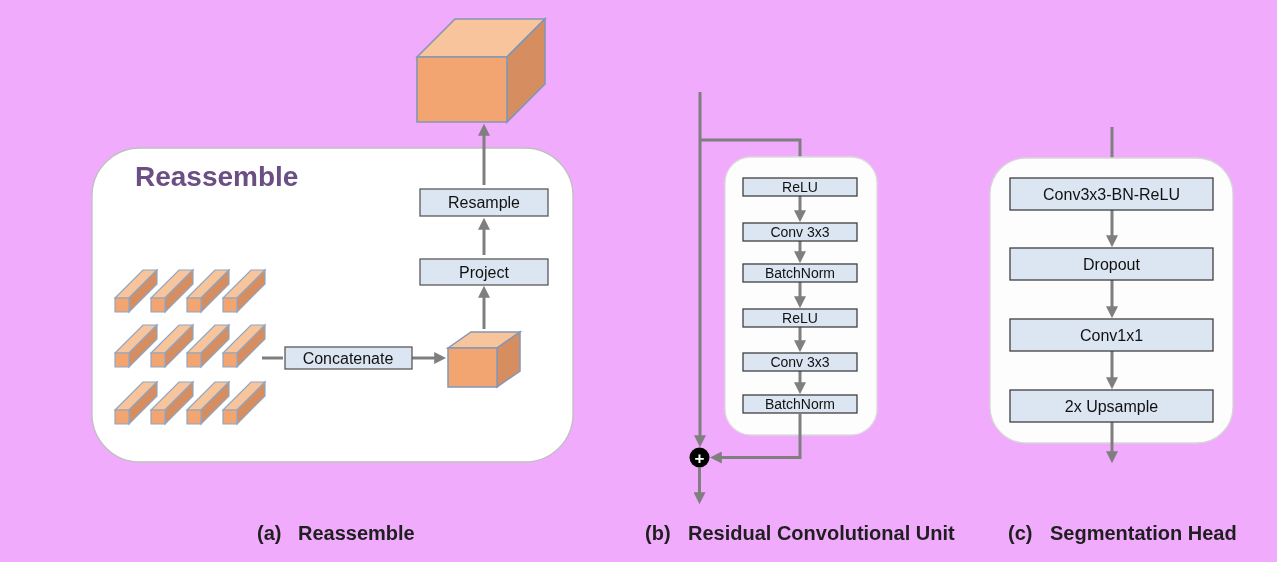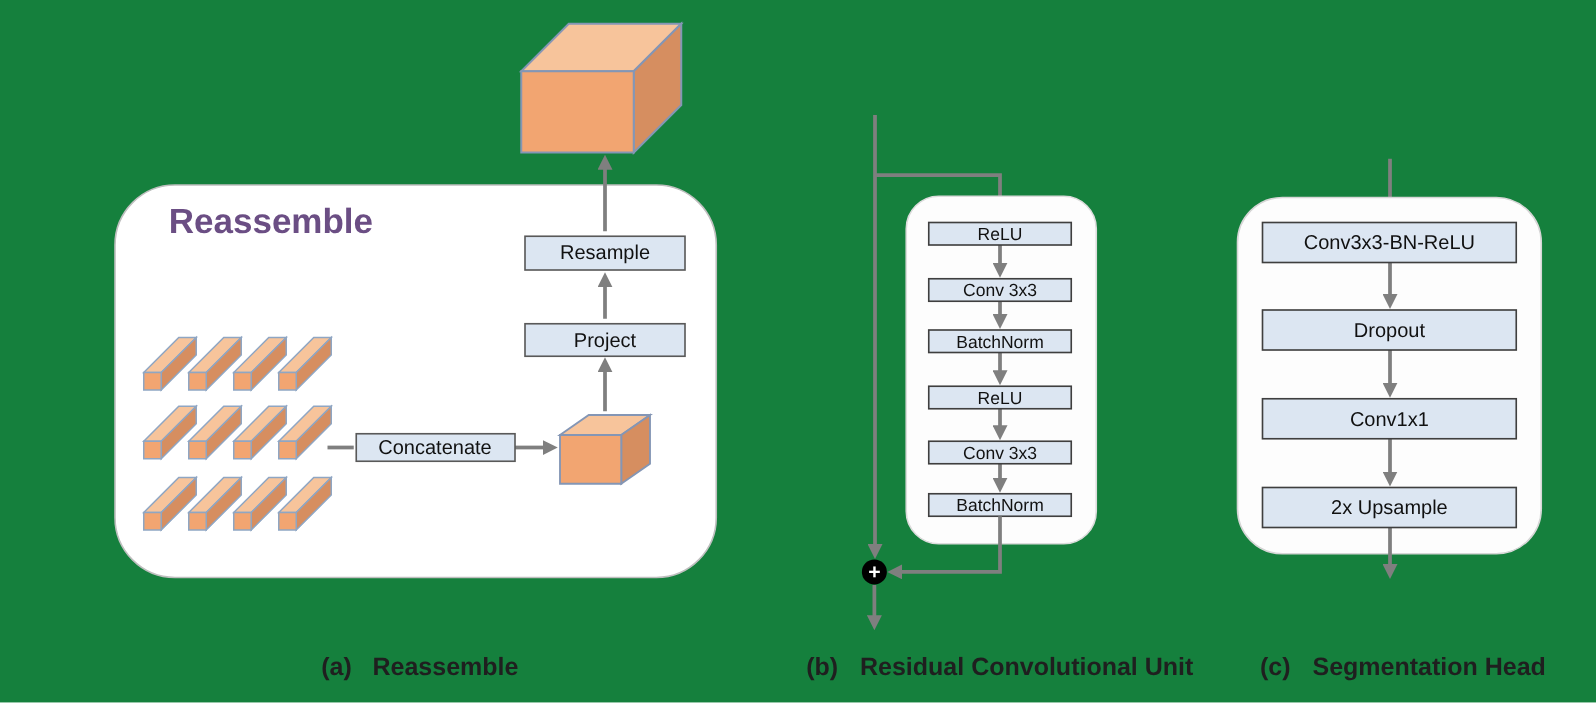--- a/index.html
+++ b/index.html
@@ -1,16 +1,16 @@
 <!DOCTYPE html>
 <html><head>
 <meta charset="utf-8">
 <style>
   html,body{margin:0;padding:0;background:#ffffff;}
-  .stage{position:relative;width:1277px;height:562px;background:#15803d;overflow:hidden;
+  .stage{position:relative;width:1277px;height:562px;background:#f0abfc;overflow:hidden;
          font-family:"Liberation Sans", sans-serif;text-align:right;}
   svg text{font-family:"Liberation Sans", sans-serif;}
   .box-label{font-size:14px;fill:#111111;}
   .box-label-lg{font-size:16px;fill:#111111;}
   .caption{font-size:20px;font-weight:bold;fill:#1f1f1f;}
   .title{font-size:28px;font-weight:bold;fill:#6B4E84;}
 </style>
 </head>
 <body>
 

